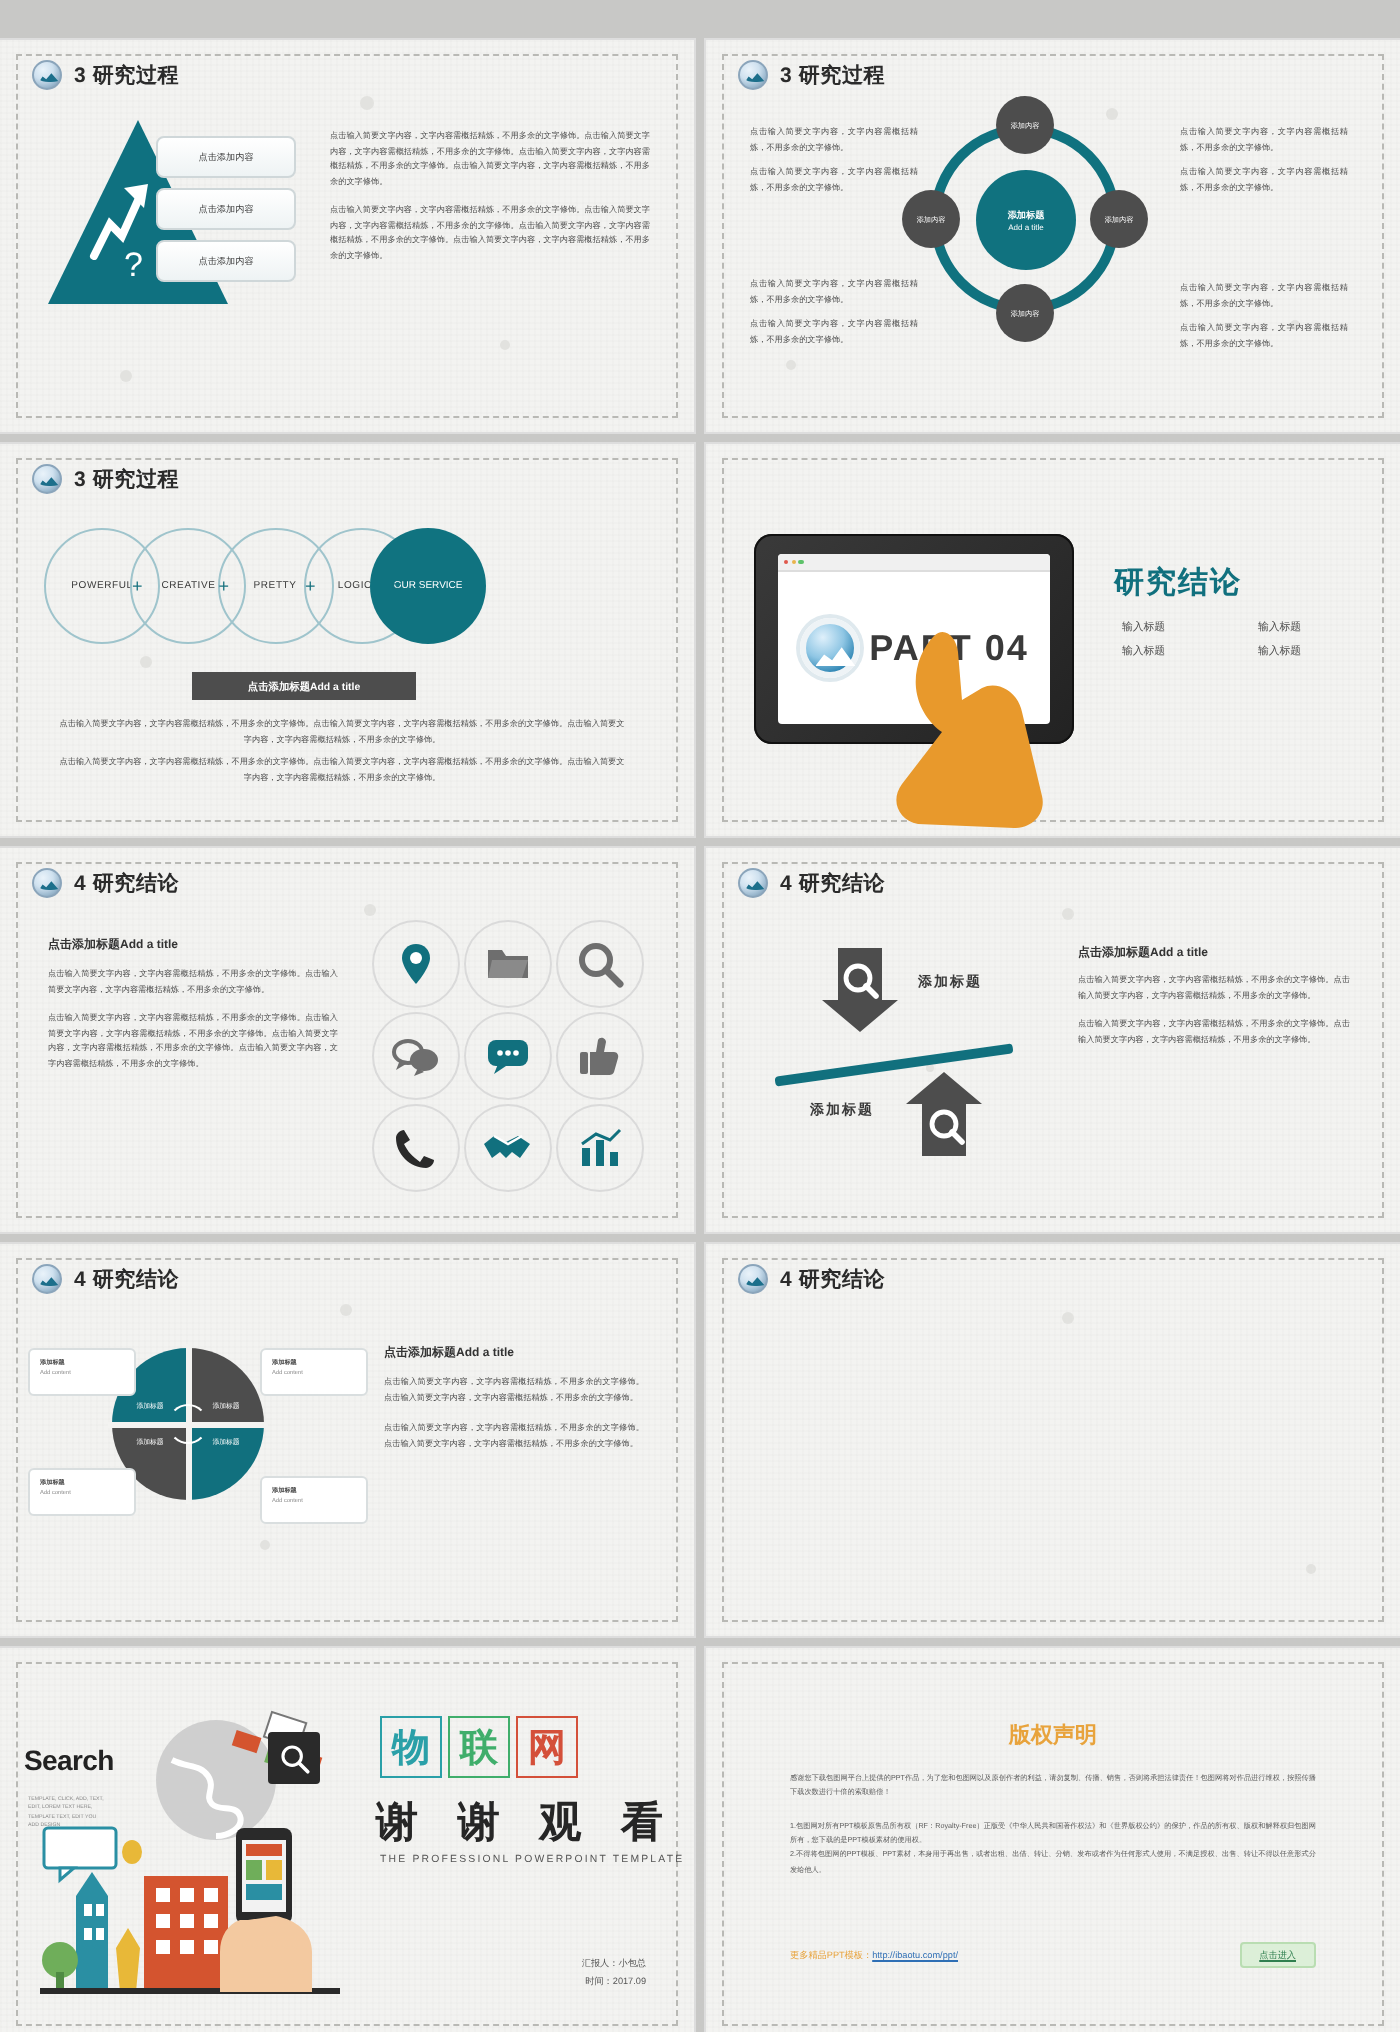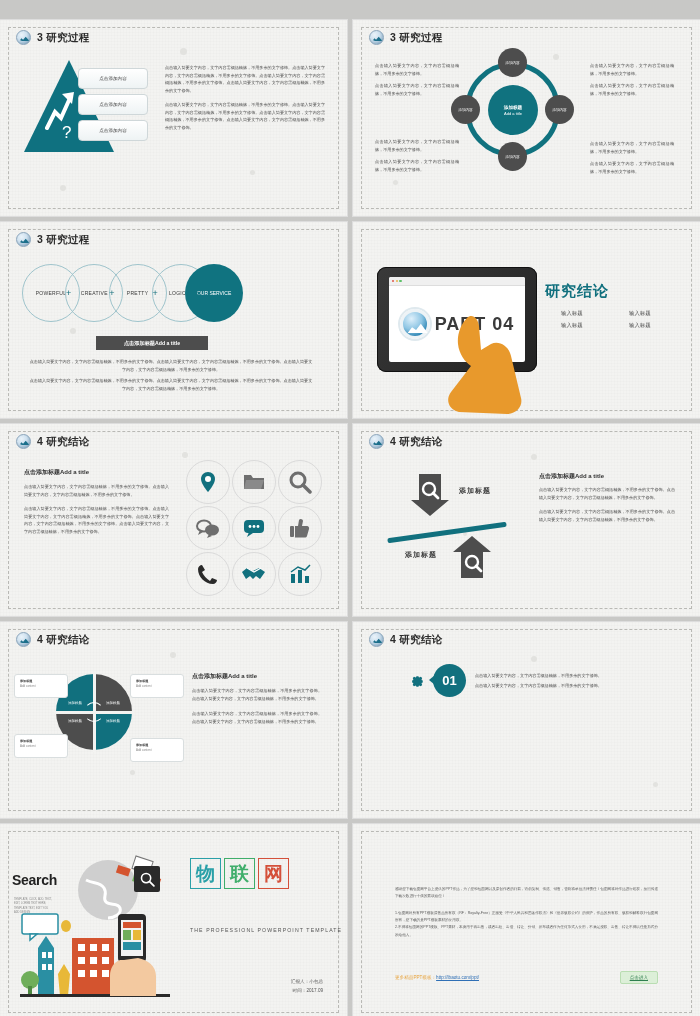--- a/index.html
+++ b/index.html
@@ -142,21 +142,21 @@
     width:30px;height:30px;border-radius:50%;
     background:radial-gradient(circle at 35% 28%, #dff0fb 0%, #8fc6e4 45%, #2f86b4 78%, #1d6a93 100%);
     border:3px solid #eef3f6; box-shadow:0 0 0 2px #dfe9ee; position:relative;
   }
   .tab-logo::after{
     content:"";position:absolute;left:5px;top:9px;width:20px;height:12px;background:#fff;
     clip-path:polygon(0 100%,22% 52%,42% 76%,66% 22%,100% 100%);
   }
   .part{ font-size:18px;font-weight:bold;color:#3a3a3a;letter-spacing:1px; }
   .hand{ position:absolute; left:84px; top:88px; width:92px; height:105px; }
-  .s4-title{ position:absolute; left:192px; top:60px; font-size:15px; font-weight:bold; color:#11707e; letter-spacing:1px; }
+  .s4-title{ position:absolute; left:204px; top:60px; font-size:15px; font-weight:bold; color:#11707e; letter-spacing:1px; }
   .s4-grid{ position:absolute; left:208px; top:88px; display:grid; grid-template-columns:50px 50px; gap:5px 18px; }
   .s4-grid span{ font-size:5.4px; color:#4a4a4a; }
 
   
   .s5-left{ position:absolute; left:24px; top:44px; width:145px; }
   .s5-left .sub-title{ margin-bottom:6px; }
   .s5-left p + p{ margin-top:7px; }
   .icongrid{ position:absolute; left:186px; top:36px; display:grid; grid-template-columns:repeat(3,44px); gap:2px; }
   .icell{ width:44px;height:44px;border-radius:50%;border:1px solid #dadada;display:flex;align-items:center;justify-content:center; }
 
@@ -552,30 +552,20 @@
   <div class="slide">
     <div class="inner"></div>
     <div class="speck" style="left:178px;top:34px;width:6px;height:6px"></div>
     <div class="speck" style="left:300px;top:160px;width:5px;height:5px"></div>
 
     <div class="hdr">
       <span class="logo"></span>
       <span class="hdr-title">4 研究结论</span>
     </div>
 
-    <div class="numrow" style="left:56px;top:42px;gap:9px">
-      <svg width="15" height="15" viewBox="0 0 24 24">
-        <path d="M12 8a4 4 0 100 8 4 4 0 000-8zm10 4l-2-1 1-3-2-2-3 1-1-2h-3l-1 2-3-1-2 2 1 3-2 1v3l2 1-1 3 2 2 3-1 1 2h3l1-2 3 1 2-2-1-3 2-1z" fill="#11707e"></path>
-      </svg>
-      <div class="bubble teal tail-left">01</div>
-      <div class="num-txt">
-        <p class="body-txt">点击输入简要文字内容，文字内容需概括精炼，不用多余的文字修饰。</p>
-        <p class="body-txt">点击输入简要文字内容，文字内容需概括精炼，不用多余的文字修饰。</p>
-      </div>
-    </div>
 
 
   </div>
 
   <div class="slide">
     <div class="inner"></div>
 
     <div class="thanks-left">
       <svg width="170" height="145" viewBox="0 0 170 145">
         <circle cx="92" cy="38" r="30" fill="#cfcfcf"></circle>
@@ -626,29 +616,31 @@
           <circle cx="10" cy="10" r="6.5" fill="none" stroke="#fff" stroke-width="2.2"></circle>
           <line x1="15" y1="15" x2="21" y2="21" stroke="#fff" stroke-width="2.6" stroke-linecap="round"></line>
         </svg>
     </div>
 
     <div class="wcard">
       <div class="wchar" style="border-color:#2aa0a8;color:#2aa0a8">物</div>
       <div class="wchar" style="border-color:#3fae6b;color:#3fae6b">联</div>
       <div class="wchar" style="border-color:#d4503a;color:#d4503a">网</div>
     </div>
+    <div class="thanks-big">谢 谢 观 看</div>
     <div class="thanks-en">THE  PROFESSIONL  POWERPOINT  TEMPLATE</div>
     <div class="thanks-meta">
       <div>汇报人：小包总</div>
       <div>时间：2017.09</div>
     </div>
   </div>
 
   <div class="slide">
     <div class="inner"></div>
+    <div class="cp-title">版权声明</div>
     <div class="cp-body">
       <p>感谢您下载包图网平台上提供的PPT作品，为了您和包图网以及原创作者的利益，请勿复制、传播、销售，否则将承担法律责任！包图网将对作品进行维权，按照传播下载次数进行十倍的索取赔偿！</p>
       <p class="gap">1.包图网对所有PPT模板原售品所有权（RF：Royalty-Free）正版受《中华人民共和国著作权法》和《世界版权公约》的保护，作品的所有权、版权和解释权归包图网所有，您下载的是PPT模板素材的使用权。</p>
       <p>2.不得将包图网的PPT模板、PPT素材，本身用于再出售，或者出租、出借、转让、分销、发布或者作为任何形式人使用，不满足授权、出售、转让不得以任意形式分发给他人。</p>
     </div>
     <div class="cp-foot">
       <div class="cp-link">
         <span>更多精品PPT模板：</span><a href="#">http://ibaotu.com/ppt/</a>
       </div>
       <a class="cp-btn" href="#">点击进入</a>

